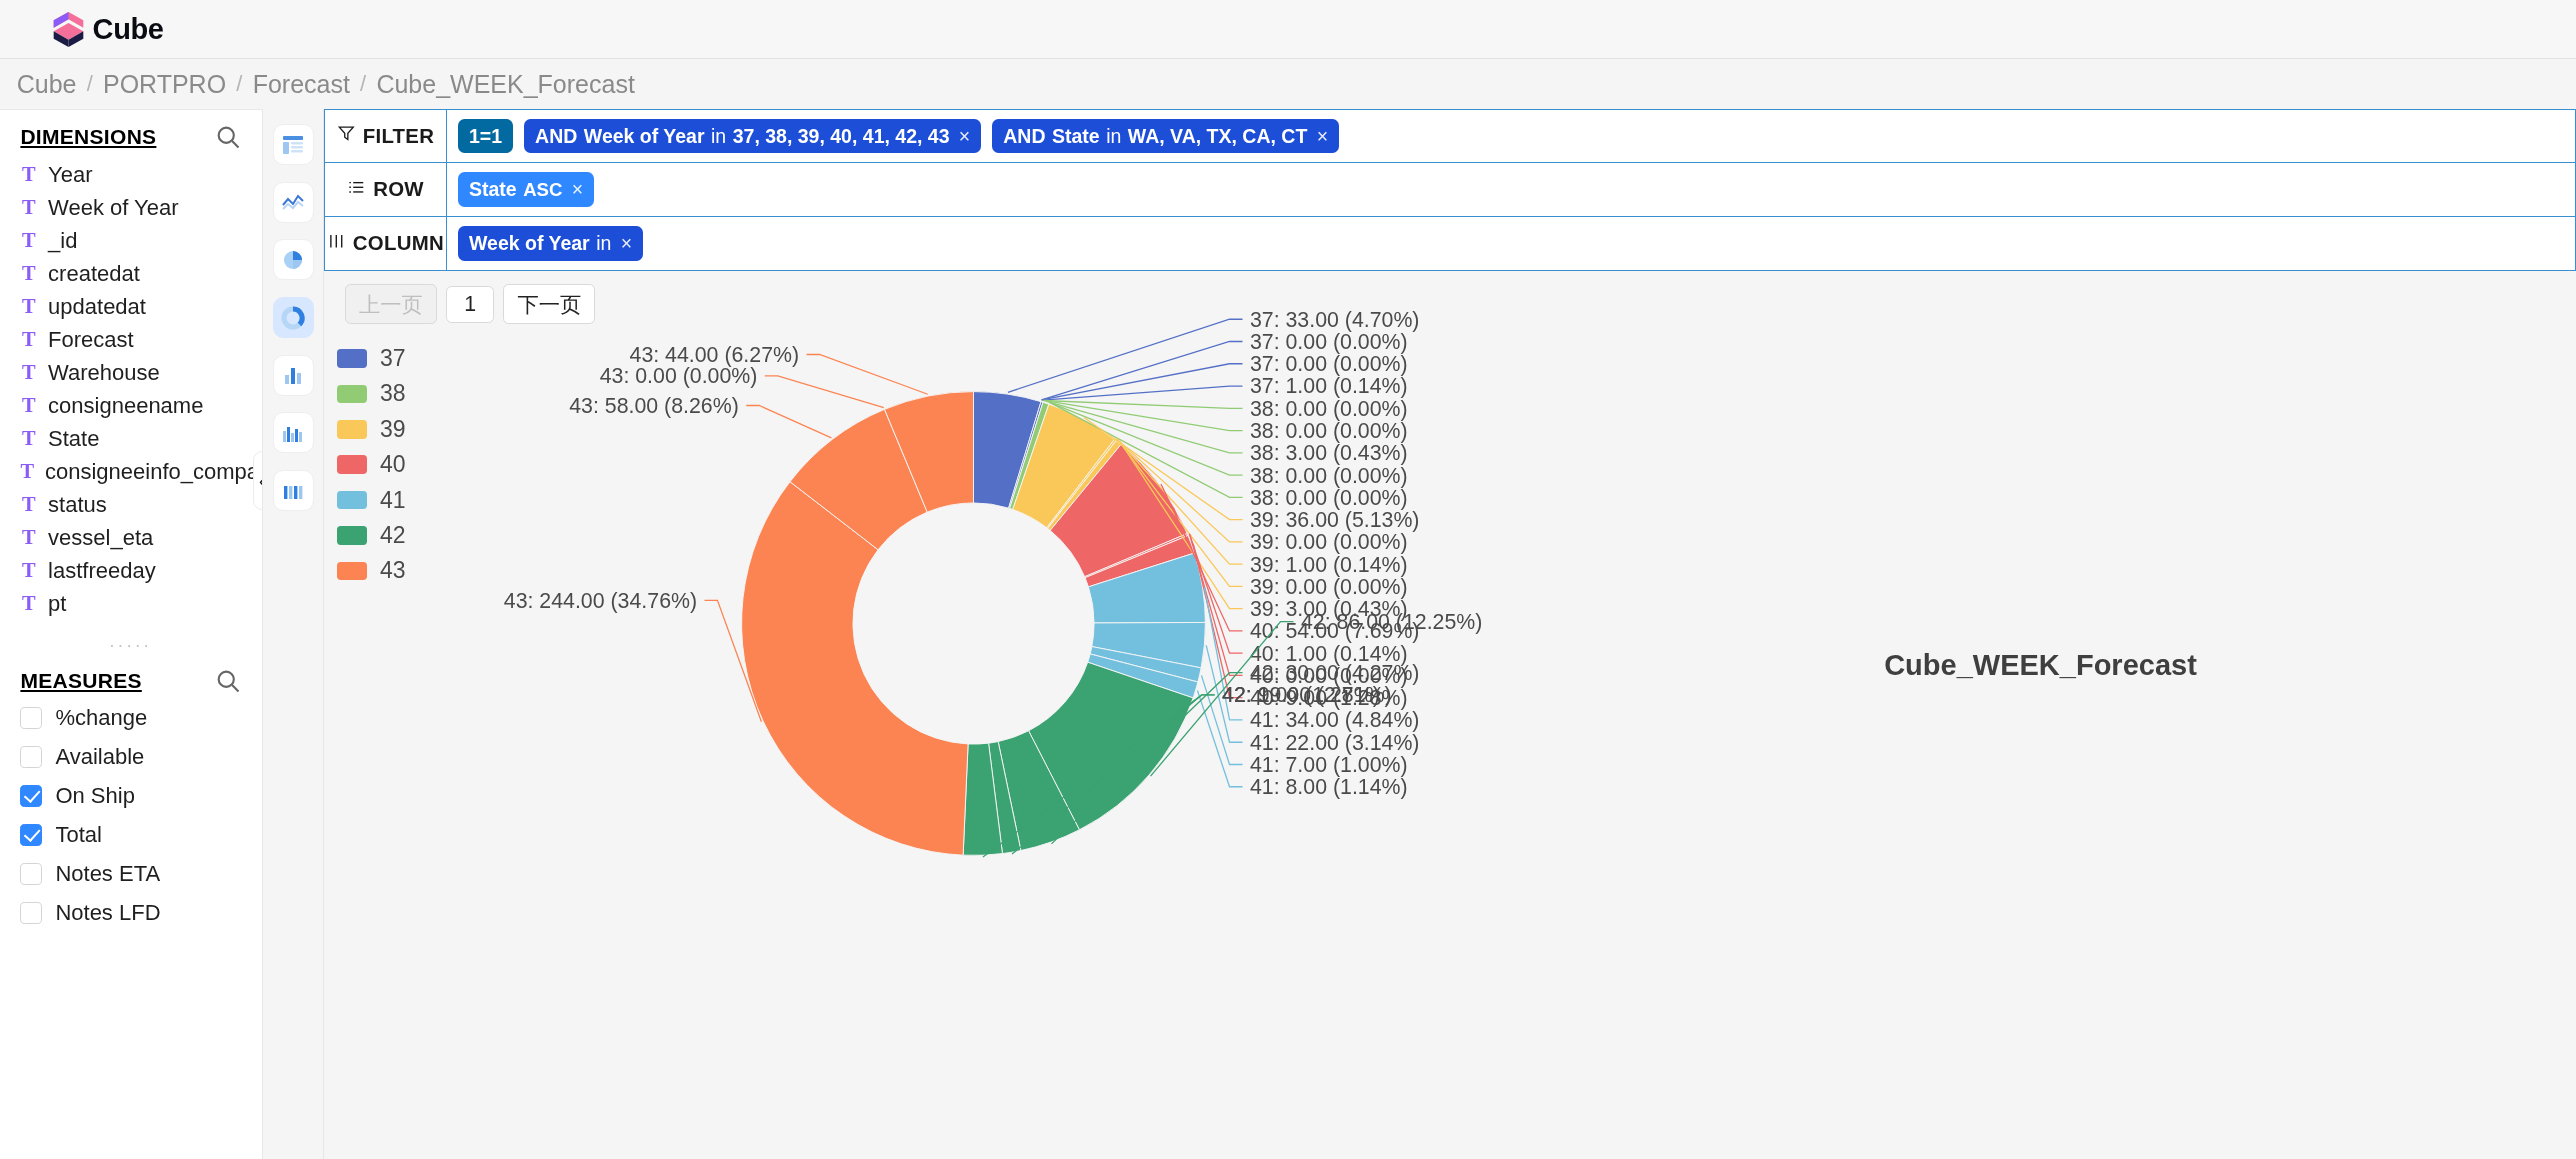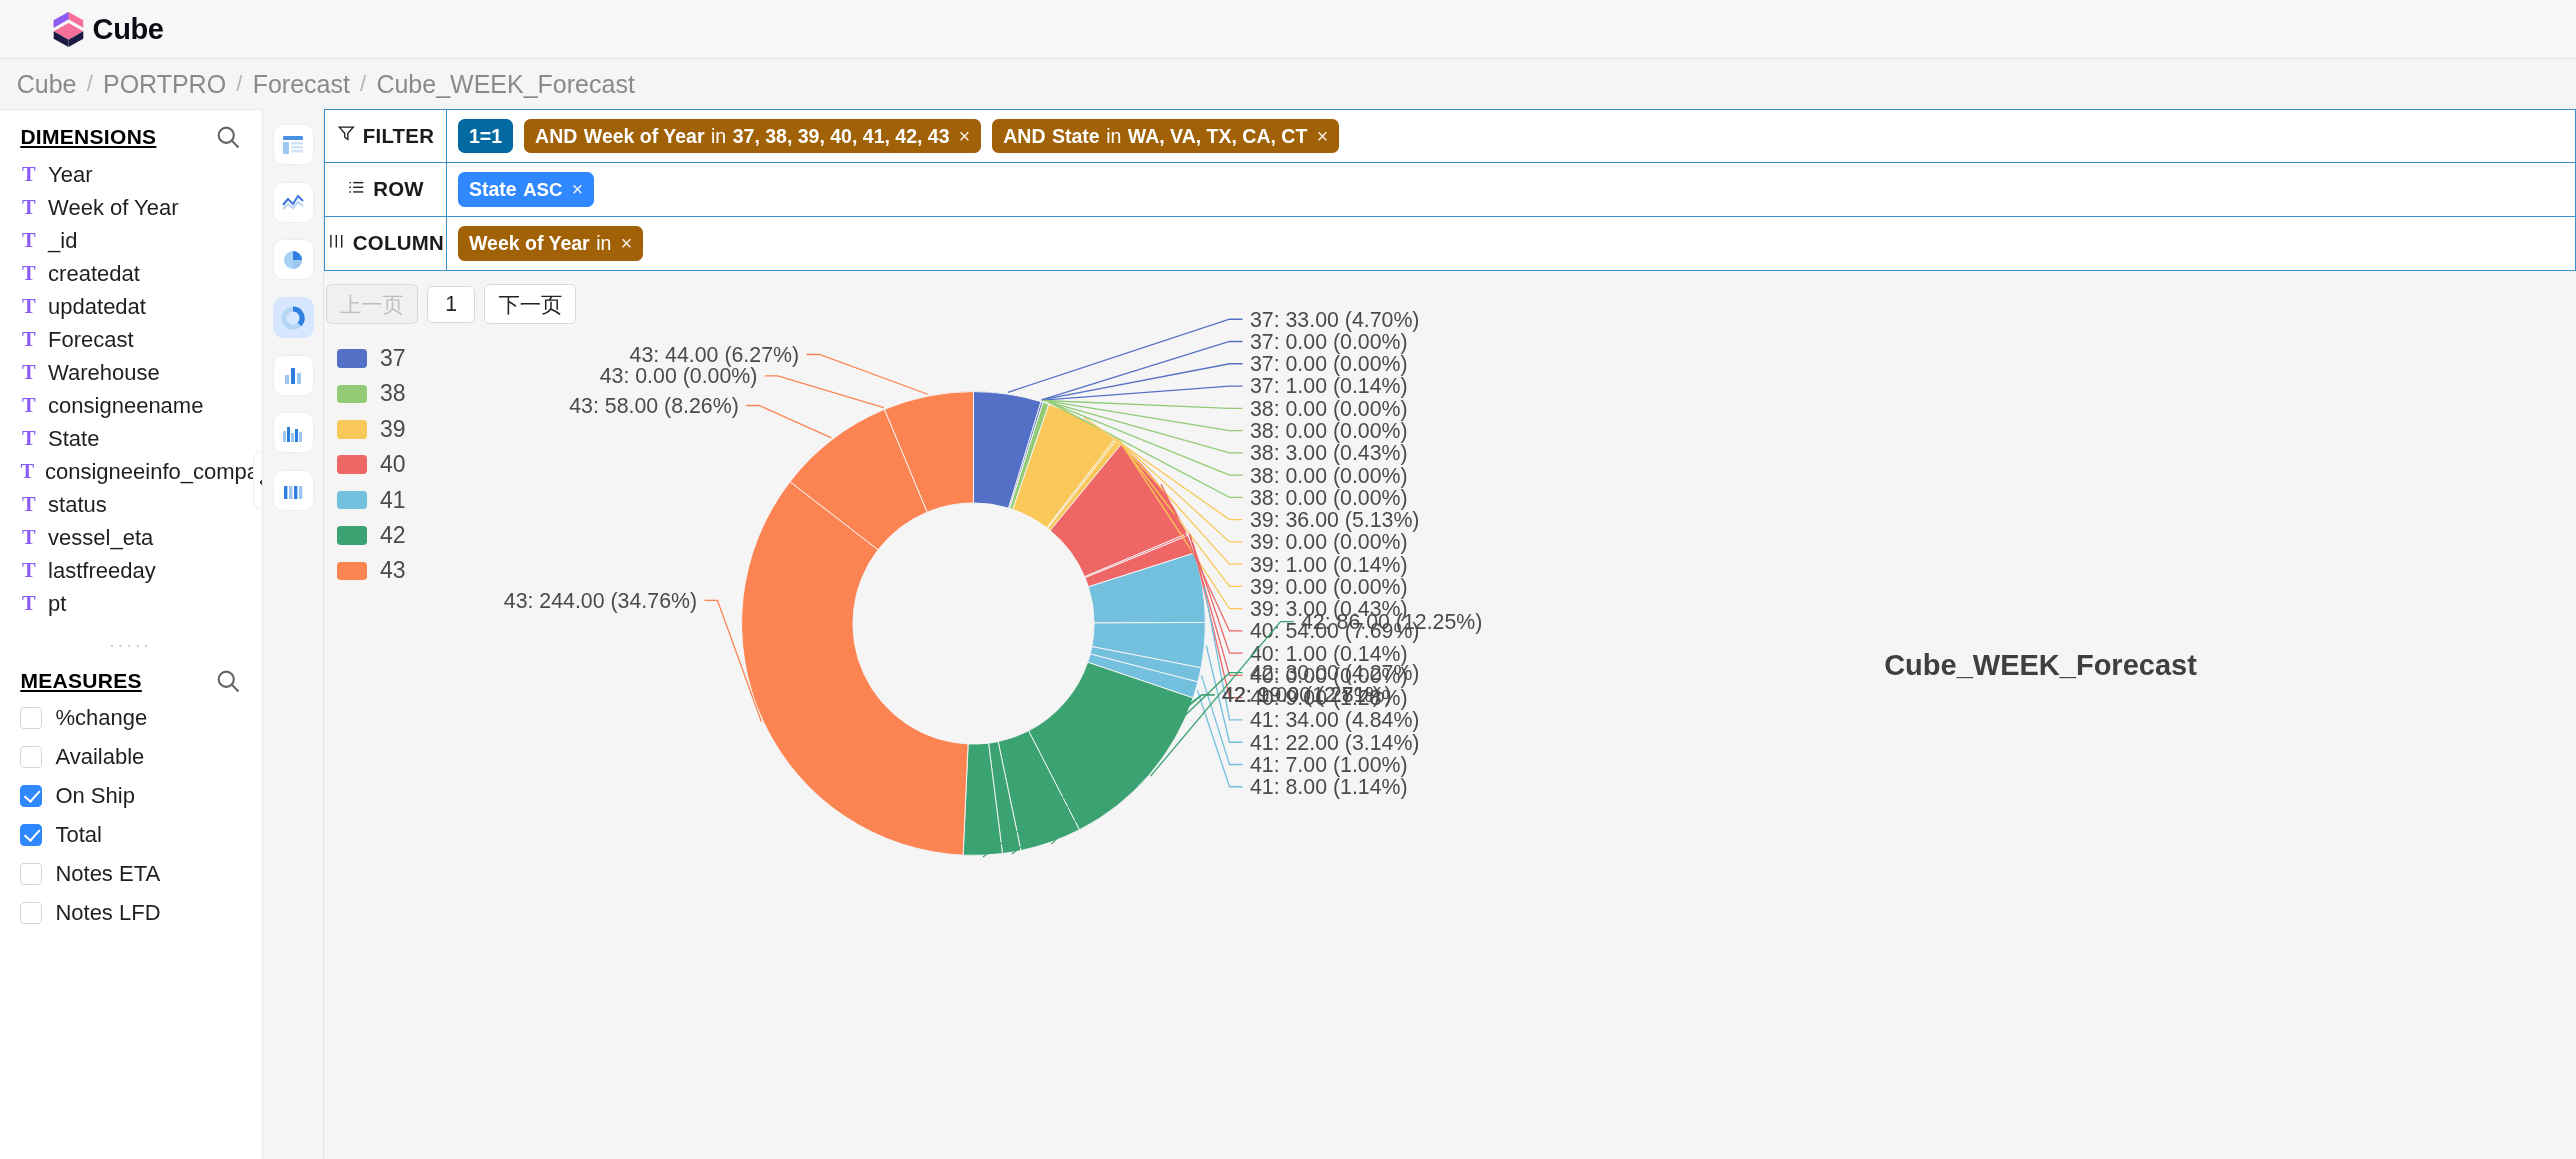--- a/index.html
+++ b/index.html
@@ -84,30 +84,30 @@
   .shelf-label{
     width:122px;flex:none;display:flex;align-items:center;justify-content:center;gap:7.4px;
     font-size:20.4px;font-weight:bold;color:#1b1b1b;border-right:0.9px solid #3a8fd0;letter-spacing:0.3px;
   }
   .shelf-body{display:flex;align-items:center;gap:11px;padding:7.4px 11px;flex-wrap:wrap;flex:1;}
   .pill{
     display:inline-flex;align-items:center;gap:6.5px;border-radius:6.5px;padding:5.6px 11px;
     font-size:19.5px;color:#fff;white-space:nowrap;cursor:pointer;
   }
   .pill.purple{background:#0369a1;font-weight:bold;}
-  .pill.lightblue{background:#a16207;justify-content:center;}
+  .pill.lightblue{background:#1d4ed8;justify-content:center;}
   .pill.blue{background:#2f88ff;}
   .pill .op{font-weight:bold;}
   .pill .fld{font-weight:bold;}
   .pill .kw{font-weight:normal;}
   .pill .x{font-size:19.5px;opacity:.9;margin-left:2.8px;}
   .pill .asc{font-weight:bold;font-size:18.6px;}
   
   #chart-area{flex:1;position:relative;background:#f5f5f5;overflow:hidden;}
-  #pager{position:absolute;left:2px;top:13px;display:flex;gap:9.3px;align-items:center;}
+  #pager{position:absolute;left:21px;top:13px;display:flex;gap:9.3px;align-items:center;}
   .pg-btn{
     border:0.9px solid #d9d9d9;border-radius:5.6px;background:#fff;font-size:21.3px;
     padding:4.6px 13px;color:#222;cursor:pointer;font-family:"DejaVu Sans",sans-serif;
   }
   .pg-btn.disabled{background:#f0f0f0;color:#bfbfbf;cursor:default;}
   .pg-input{
     border:0.9px solid #d9d9d9;border-radius:5.6px;background:#fff;width:48px;height:37px;
     text-align:center;font-size:21.3px;color:#222;font-family:"Liberation Sans",sans-serif;
   }
   #legend{position:absolute;left:13px;top:74px;display:flex;flex-direction:column;gap:8.4px;}

